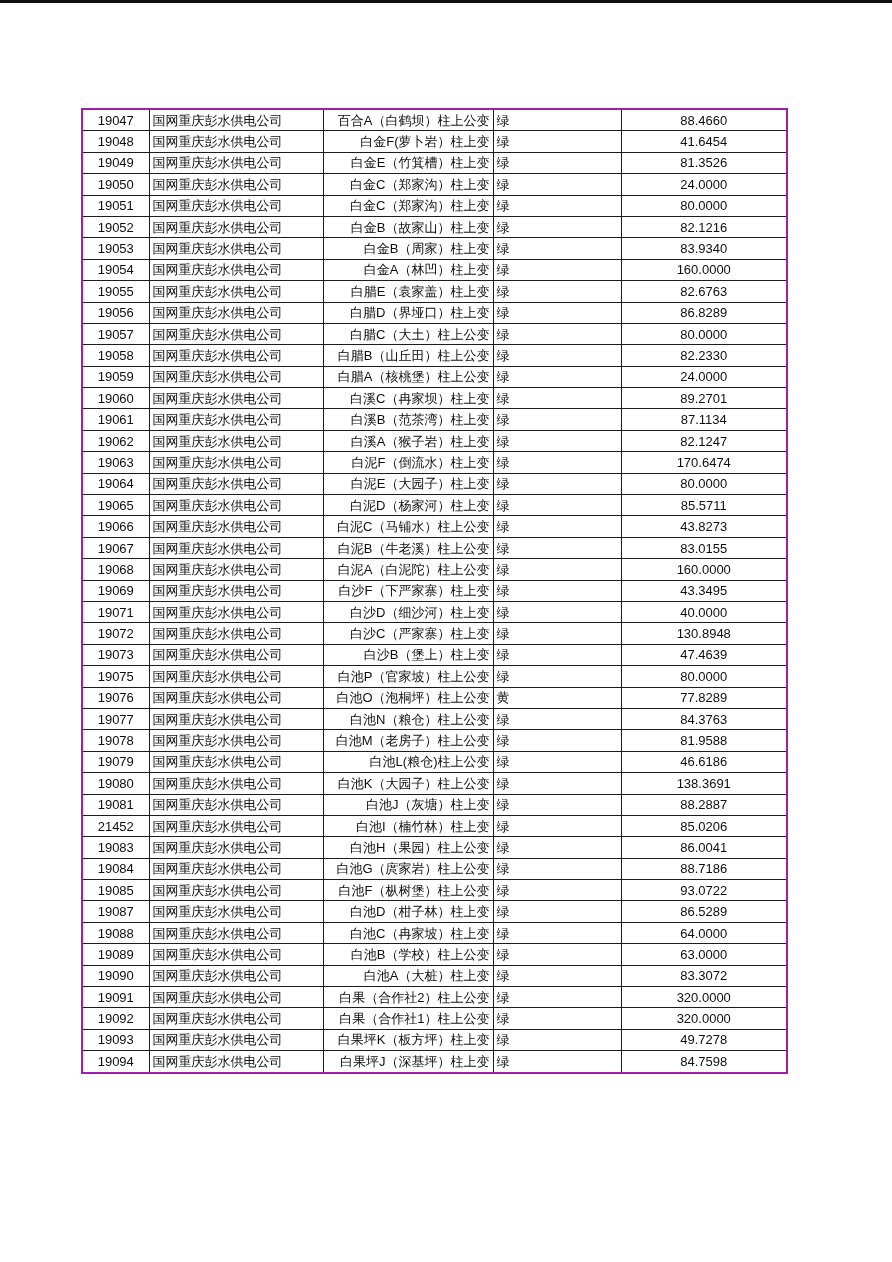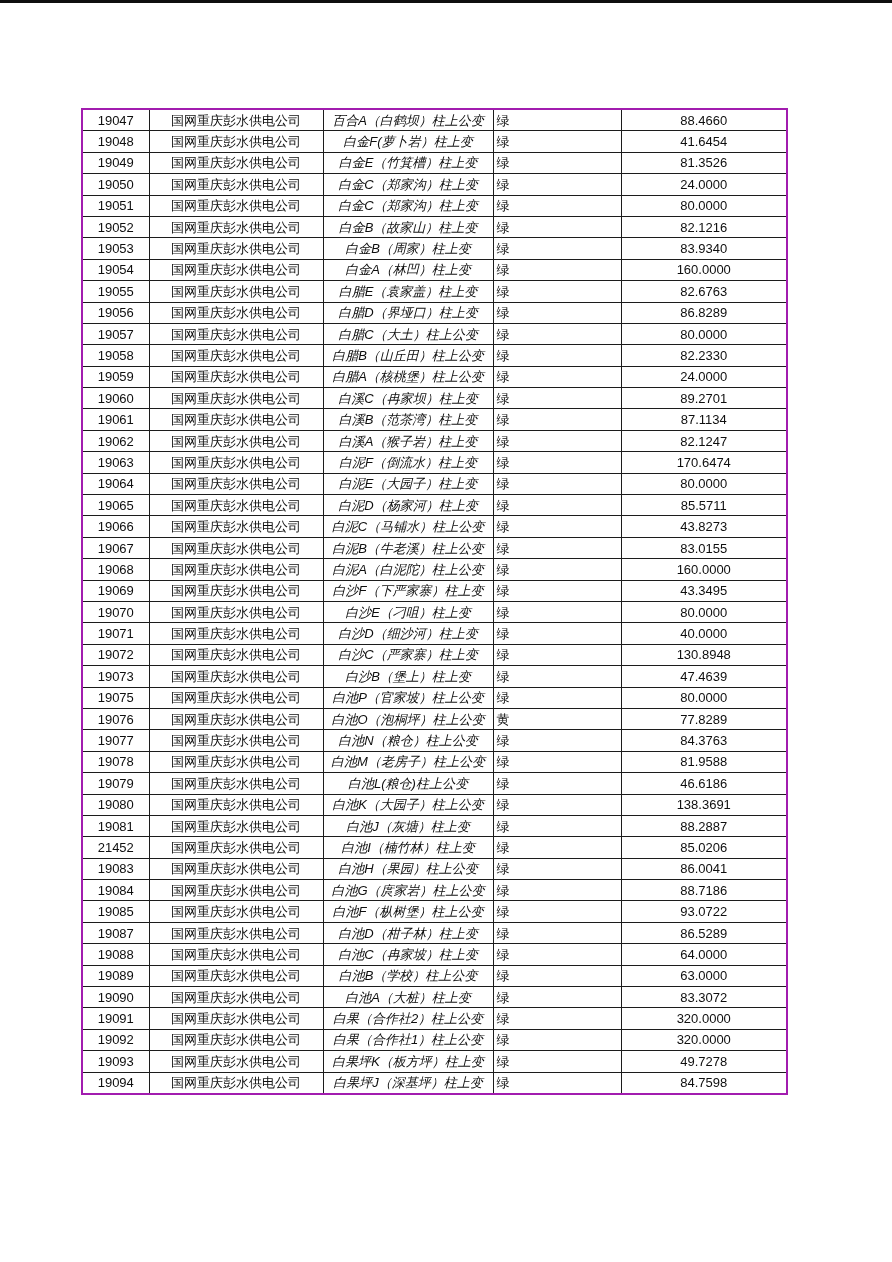--- a/index.html
+++ b/index.html
@@ -33,22 +33,22 @@
     height: 20.4px;
     padding: 0 3px;
     font-size: 13px;
     line-height: 1;
     color: #0e0e0e;
     white-space: nowrap;
     overflow: hidden;
     vertical-align: middle;
   }
   td.c-id     { text-align: center; }
-  td.c-company{ text-align: center; }
-  td.c-name   { text-align: center; font-style: italic; }
+  td.c-company{ text-align: left; }
+  td.c-name   { text-align: right; }
   td.c-status { text-align: left; }
   td.c-value  { text-align: center; }
 </style>
 </head>
 <body>
 
 <div class="top-line"></div>
 
 <table class="grid">
   <colgroup>
@@ -214,27 +214,20 @@
     <td class="c-value">160.0000</td>
   </tr>
       <tr>
     <td class="c-id">19069</td>
     <td class="c-company">国网重庆彭水供电公司</td>
     <td class="c-name">白沙F（下严家寨）柱上变</td>
     <td class="c-status">绿</td>
     <td class="c-value">43.3495</td>
   </tr>
       <tr>
-    <td class="c-id">19070</td>
-    <td class="c-company">国网重庆彭水供电公司</td>
-    <td class="c-name">白沙E（刁咀）柱上变</td>
-    <td class="c-status">绿</td>
-    <td class="c-value">80.0000</td>
-  </tr>
-      <tr>
     <td class="c-id">19071</td>
     <td class="c-company">国网重庆彭水供电公司</td>
     <td class="c-name">白沙D（细沙河）柱上变</td>
     <td class="c-status">绿</td>
     <td class="c-value">40.0000</td>
   </tr>
       <tr>
     <td class="c-id">19072</td>
     <td class="c-company">国网重庆彭水供电公司</td>
     <td class="c-name">白沙C（严家寨）柱上变</td>

